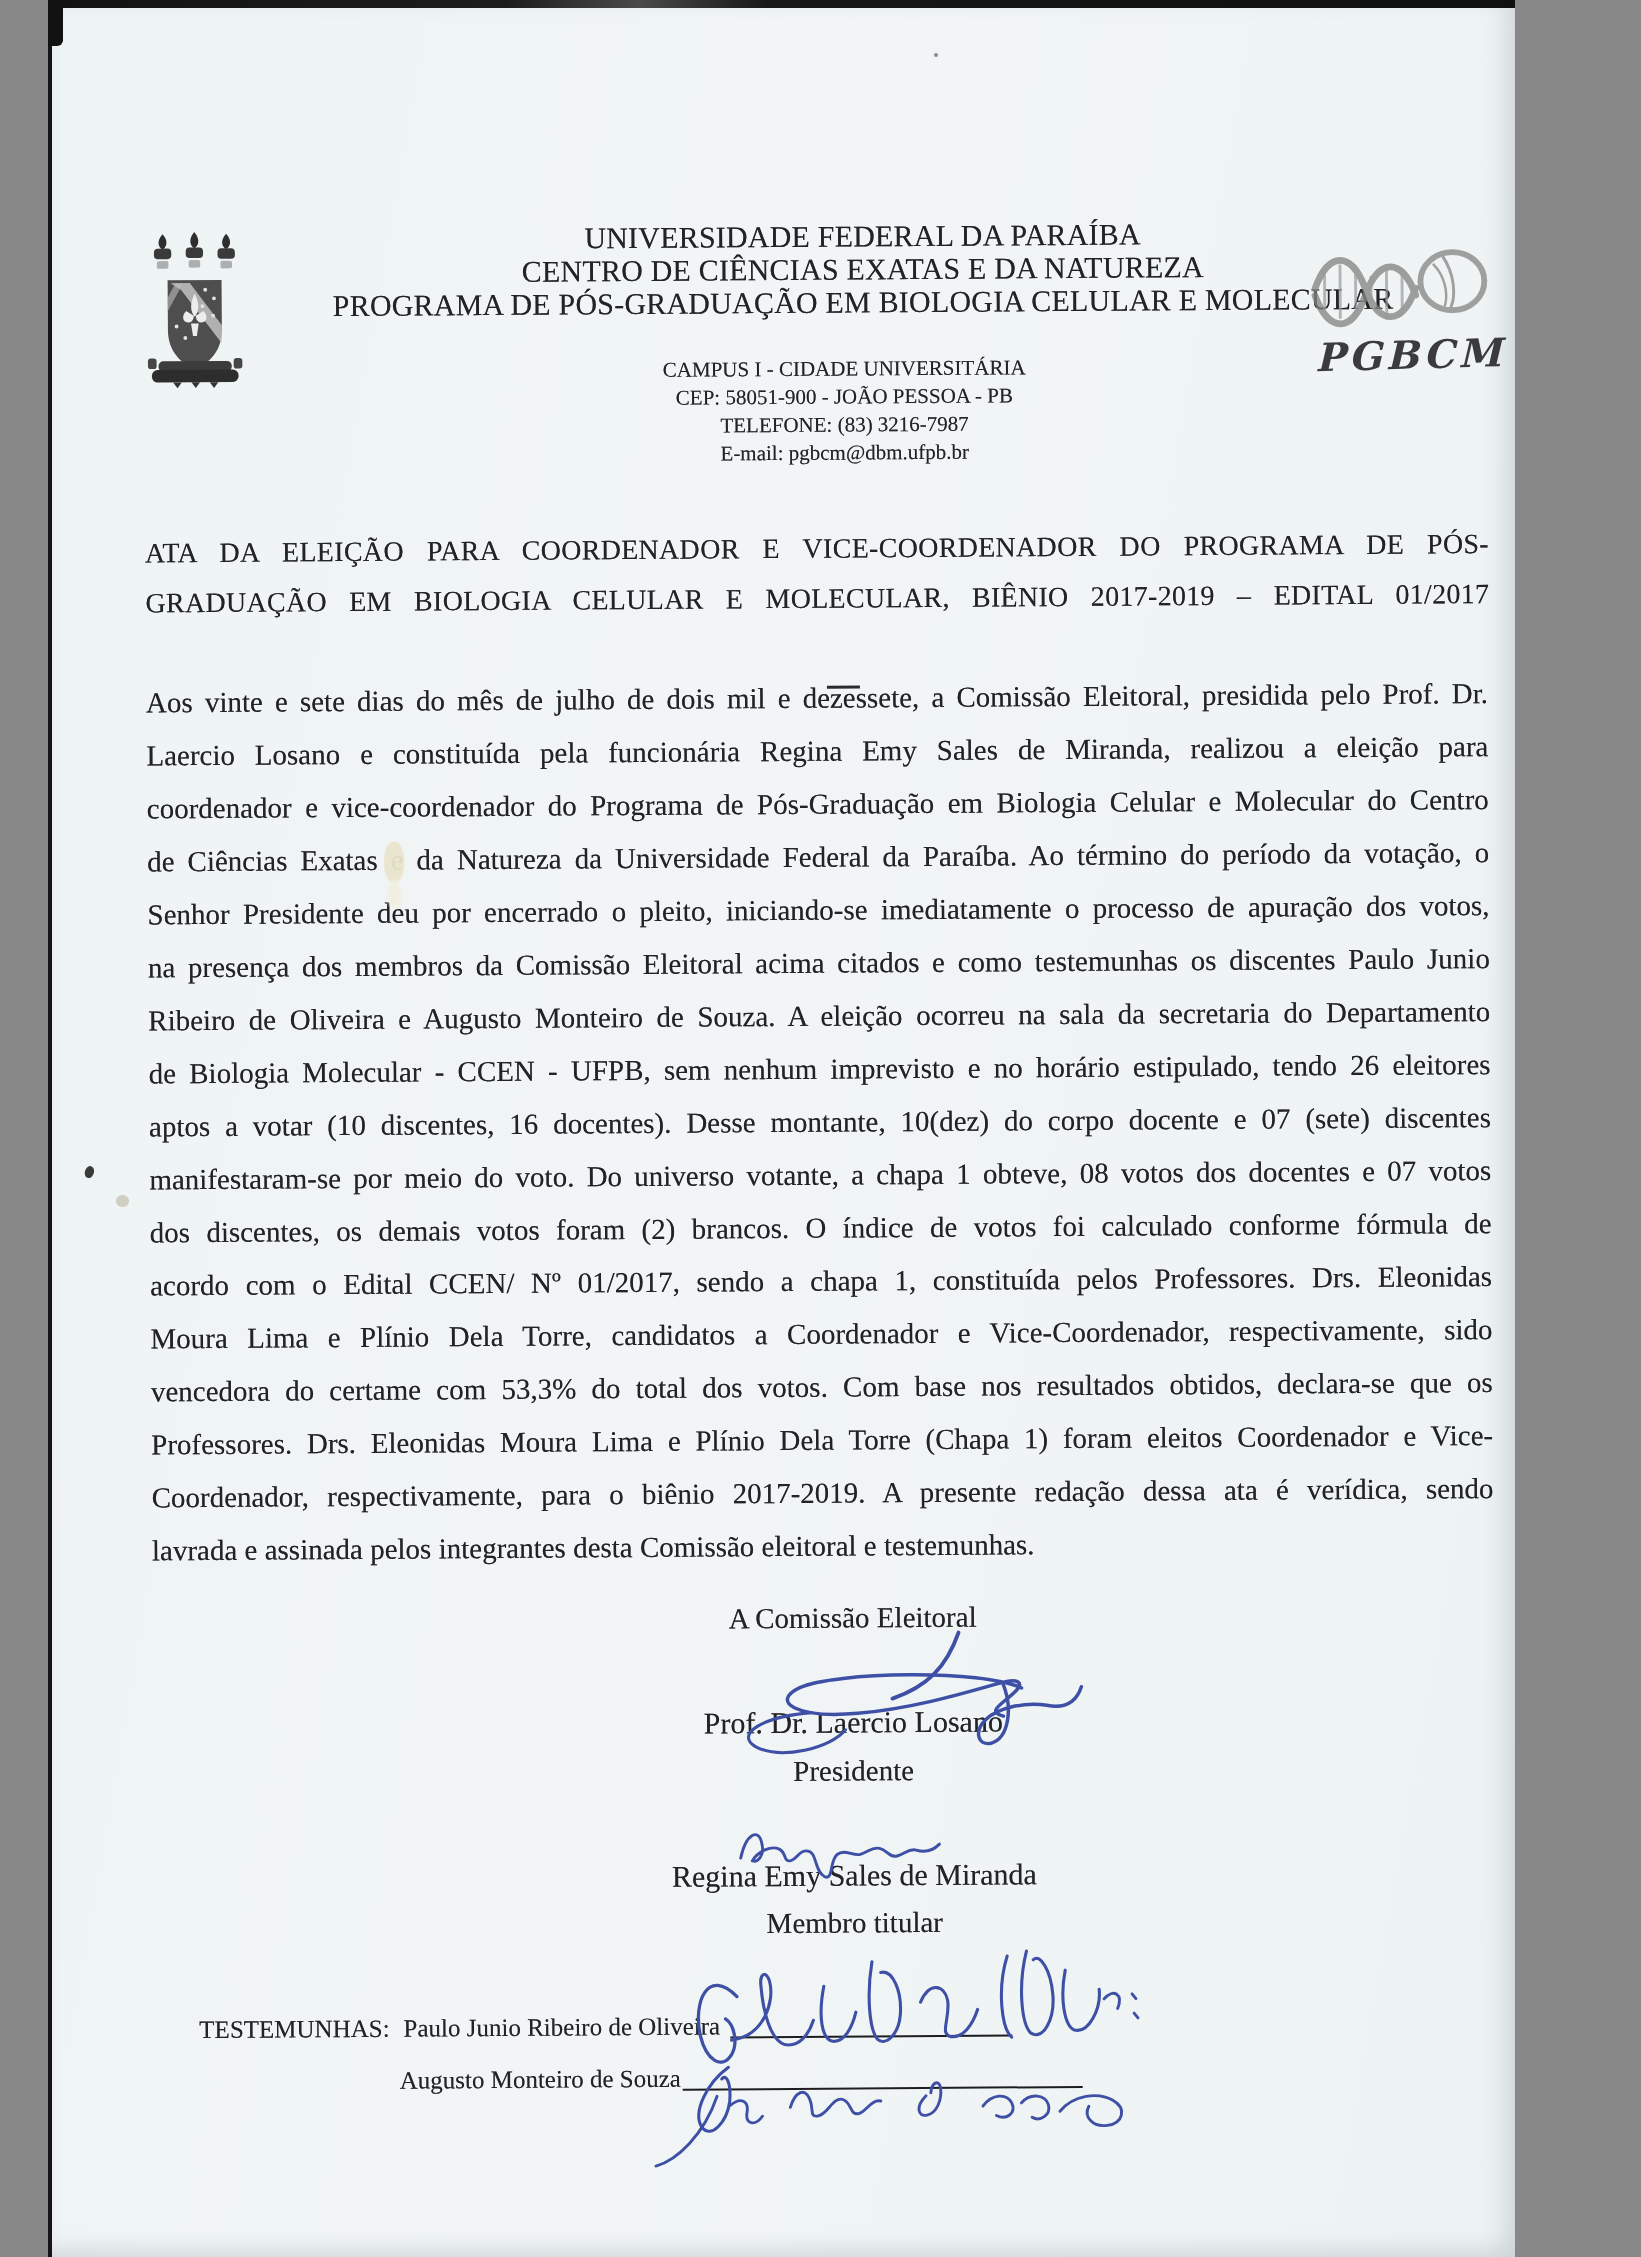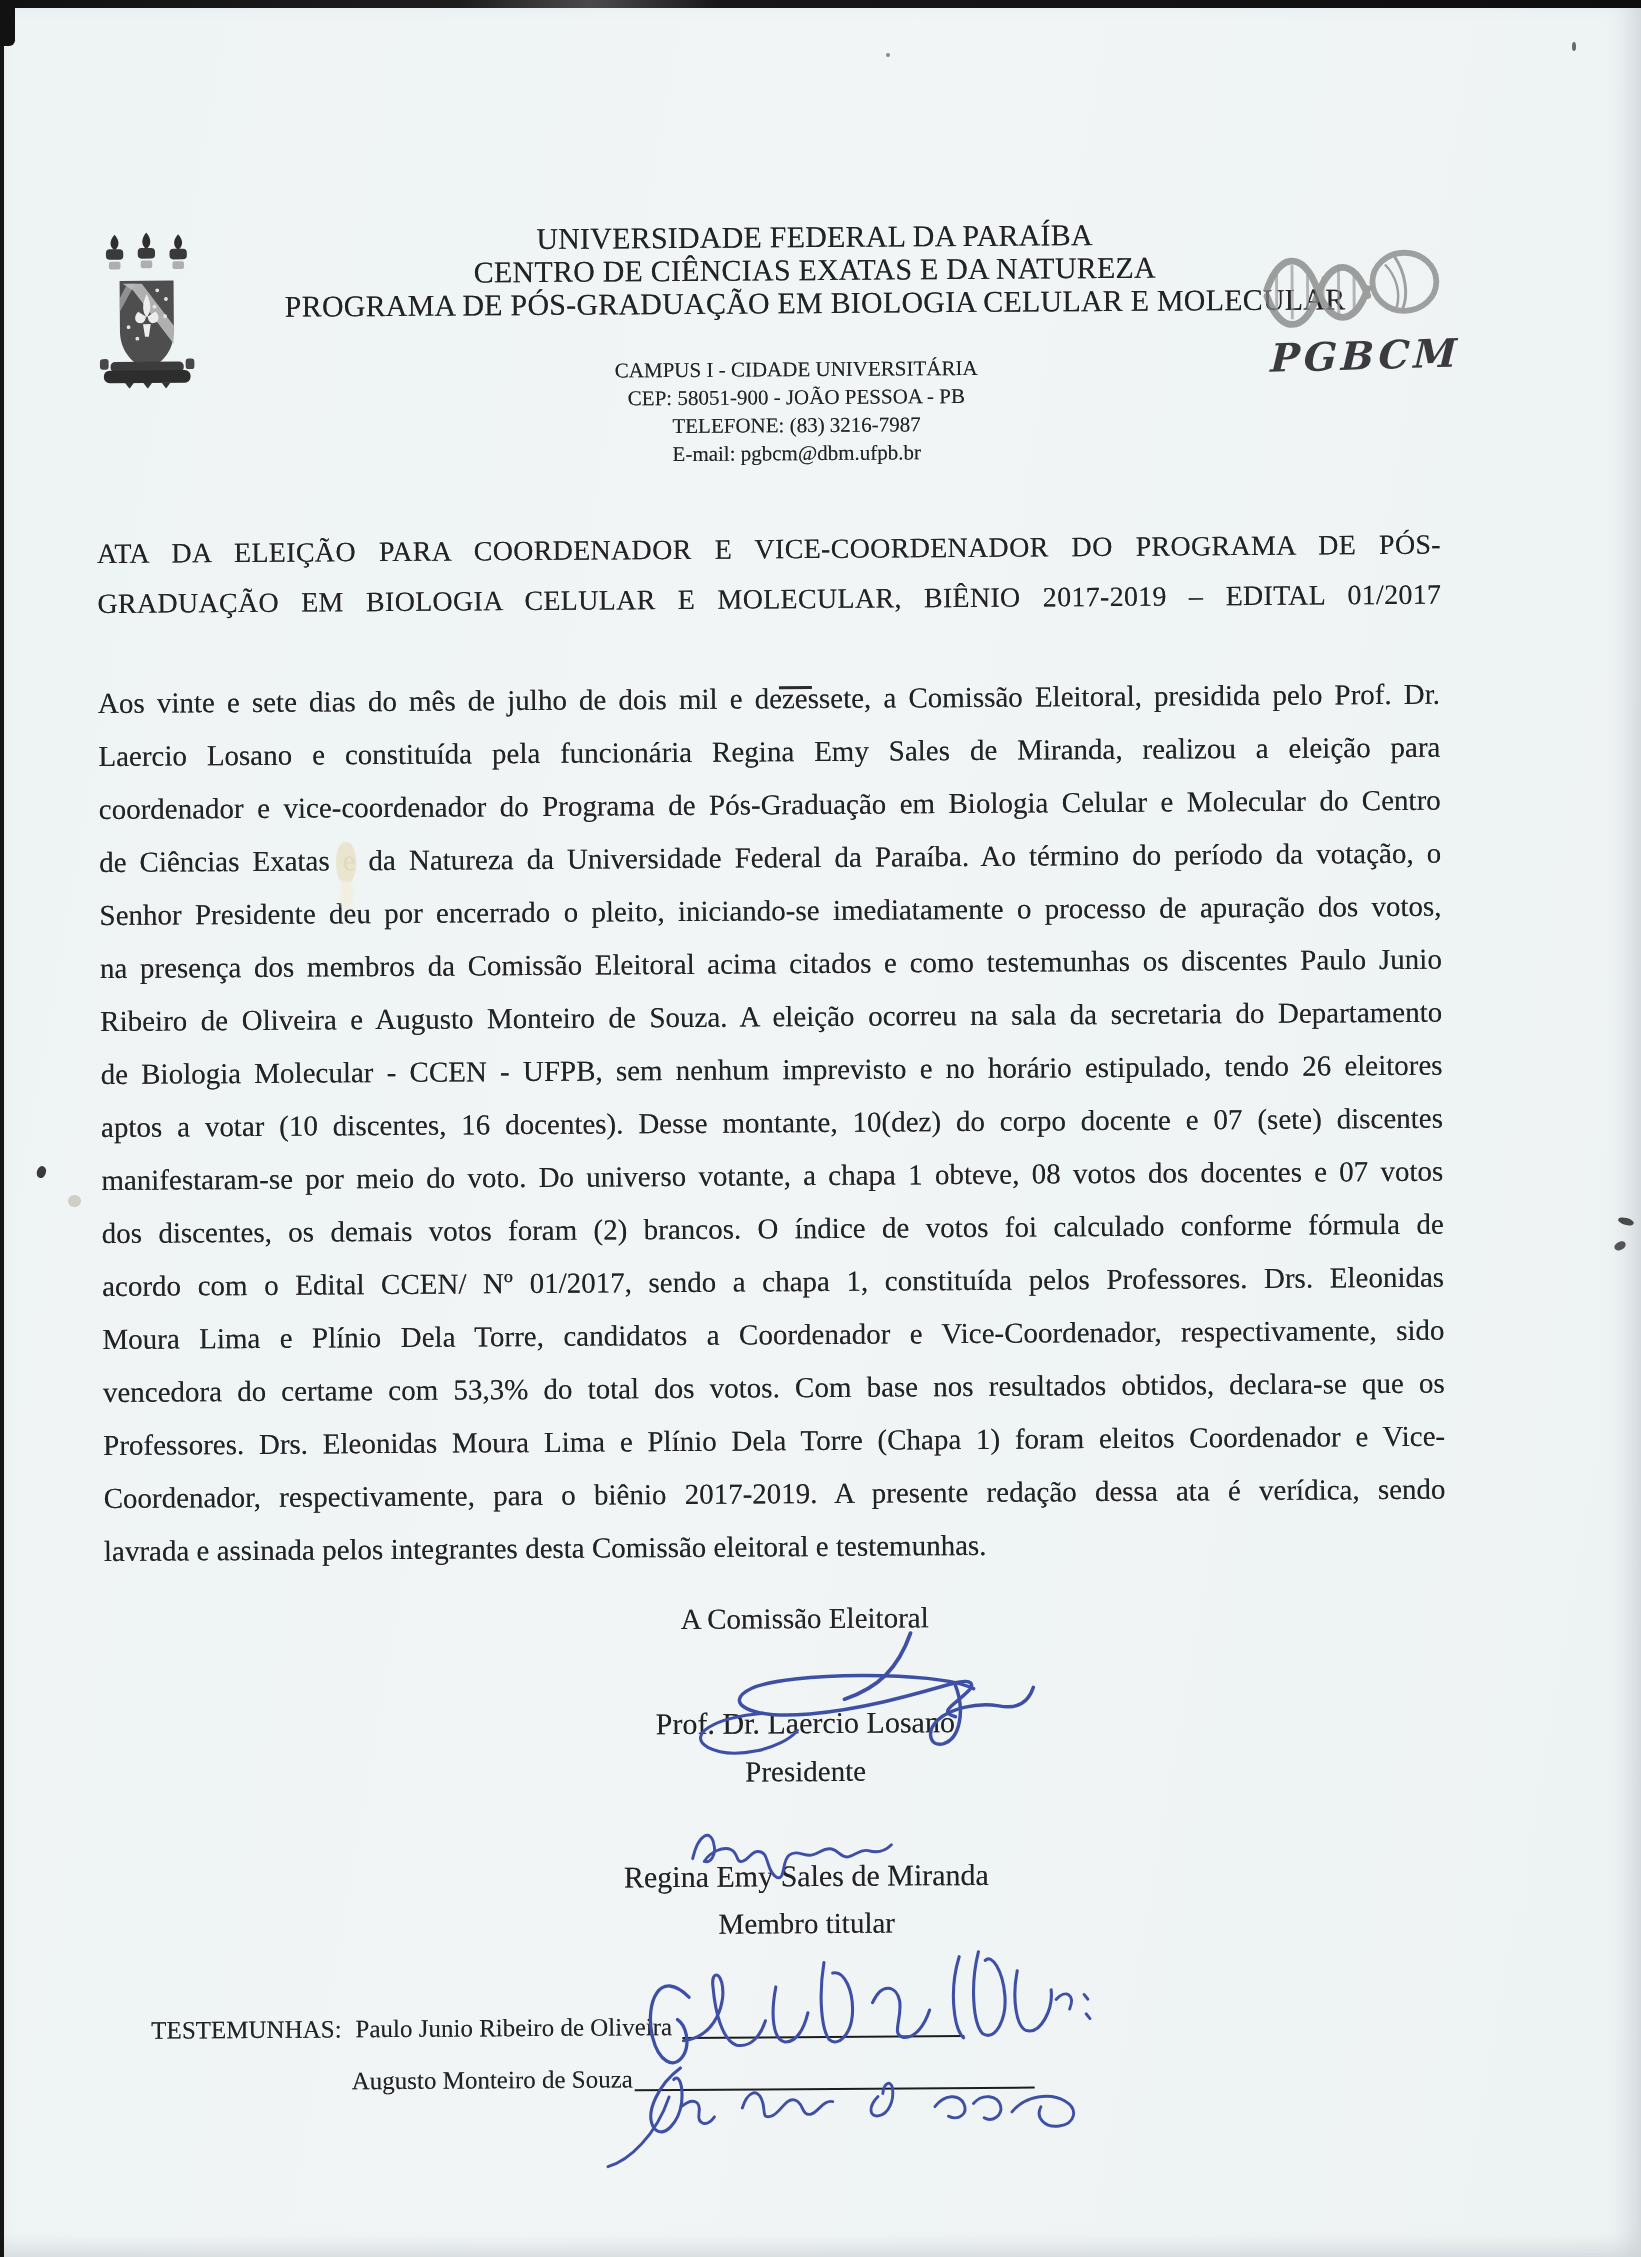--- a/index.html
+++ b/index.html
@@ -1,20 +1,21 @@
 <!DOCTYPE html>
 <html><head>
 <meta charset="utf-8">
 <style>
   html,body{margin:0;padding:0;background:#888;}
   .page{
-    position:relative;width:1641px;height:2257px;overflow:hidden;
+    position:relative;width:1467px;height:2257px;overflow:hidden;
     background:linear-gradient(100deg,#eef3f4 0%,#f1f5f6 45%,#edf2f3 100%);
     font-family:"Liberation Serif","DejaVu Serif",serif;color:#232327;
     box-shadow:inset -13.5px 0 21px rgba(110,122,128,.16), inset 0 -11.6px 17.4px rgba(110,122,128,.10);
+    margin-left:48px;
   }
   .rot{position:absolute;inset:0;transform:rotate(-0.4deg);}
   .abs{position:absolute;}
   
   .scan-top{position:absolute;top:0;left:0;width:1641px;height:7.7px;
     background:linear-gradient(90deg,#121212 0%,#1d1d1d 28%,#4a4a4a 36%,#171717 44%,#0e0e0e 100%);}
   .scan-left{position:absolute;top:0;left:0;width:3.9px;height:2257px;background:#151515;}
   .scan-corner{position:absolute;top:0;left:0;width:14.5px;height:46px;background:#121212;border-radius:0 0 5.8px 1.9px;}
   .speck{position:absolute;border-radius:50%;}
   

